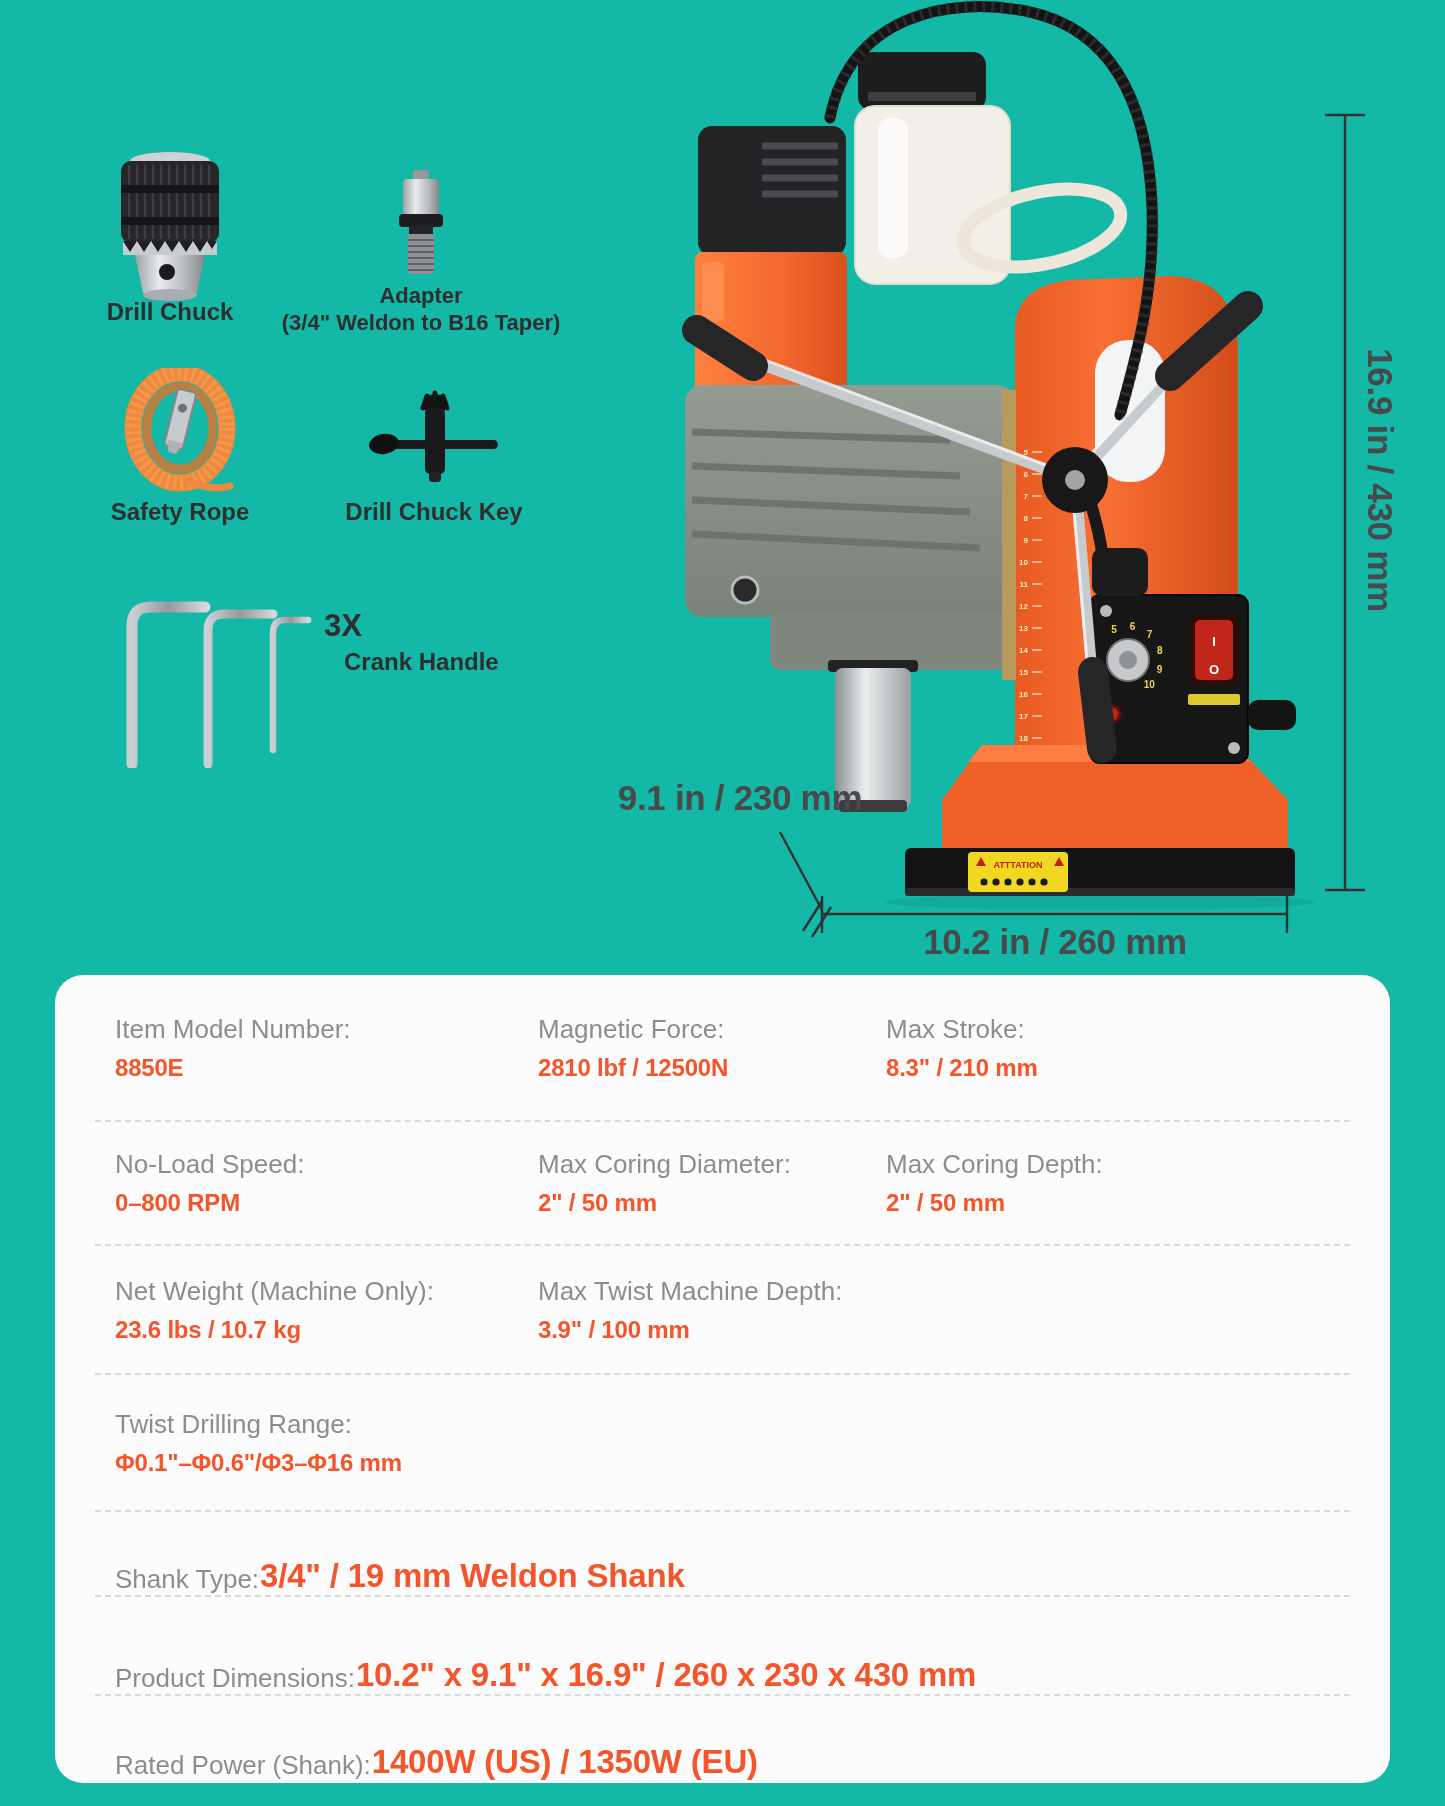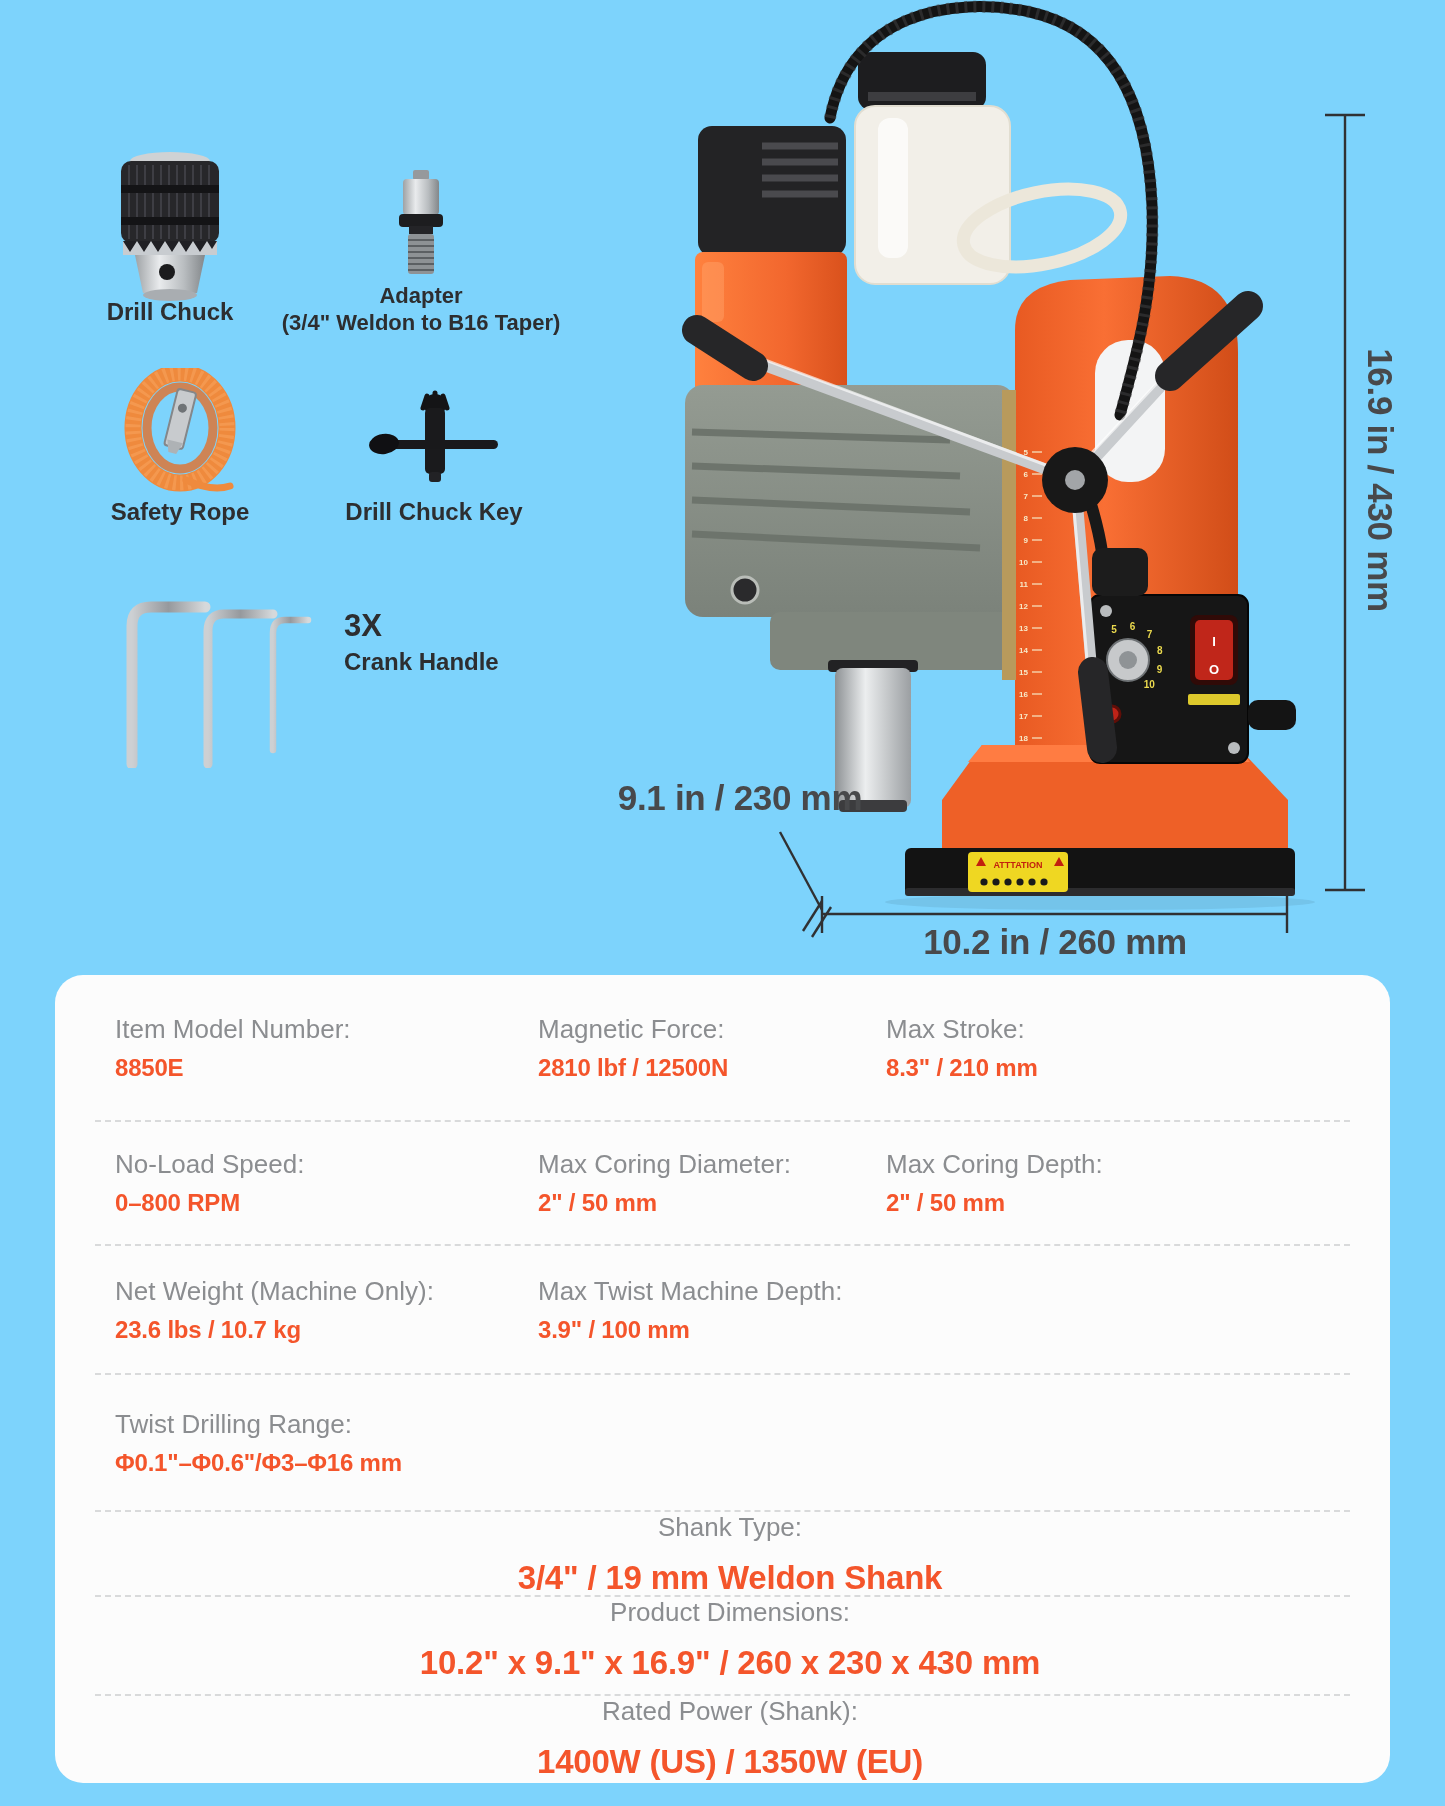--- a/index.html
+++ b/index.html
@@ -1,18 +1,18 @@
 <!DOCTYPE html>
 <html><head>
 <meta charset="utf-8">
 <style>
   * { margin:0; padding:0; box-sizing:border-box; }
   html,body { width:1445px; }
   body { font-family:"Liberation Sans", sans-serif; background:#f3f4f5; }
-  .page { position:relative; width:1445px; height:1806px; background:#7dd3fc; overflow:hidden; }
+  .page { position:relative; width:1445px; height:1806px; background:#14b8a6; overflow:hidden; }
 
   
   .hero { position:absolute; left:0; top:0; width:1445px; height:975px; }
   .acc-icon { position:absolute; }
   .acc-caption { position:absolute; transform:translateX(-50%); font-size:24px; font-weight:600; color:#2d2e30; white-space:nowrap; text-align:center; }
   .acc-caption.small { font-size:22px; }
   .qty-label { position:absolute; font-size:31px; font-weight:700; color:#2d2e30; }
   .qty-sub { position:absolute; font-size:24px; font-weight:600; color:#2d2e30; }
 
   .machine-svg { position:absolute; left:650px; top:0; width:660px; height:910px; overflow:visible; }
@@ -21,21 +21,21 @@
   .dim-label { position:absolute; font-size:35px; font-weight:600; color:#48494b; white-space:nowrap; letter-spacing:-0.3px; }
   .dim-depth { left:740px; top:778px; transform:translateX(-50%); }
   .dim-width { left:1055px; top:922px; transform:translateX(-50%); }
   .dim-height { left:1360px; top:480px; transform:translateY(-50%); writing-mode:vertical-rl; }
 
   
   .spec-card { position:absolute; left:55px; top:975px; width:1335px; height:808px; background:#fcfcfc; border-radius:28px; }
   .spec-row { width:100%; padding:0 45px 0 60px; }
   .spec-row.cols3 { display:grid; grid-template-columns:423px 348px 1fr; align-content:center; }
   .spec-row.cols2 { display:grid; grid-template-columns:423px 1fr; align-content:center; }
-  .spec-row.inline { display:flex; align-items:center; gap:16px;flex-direction:column; }
+  .spec-row.inline { display:flex; align-items:flex-end; gap:1px; }
   .r1 { height:145px; } .r2 { height:122px; } .r3 { height:127px; } .r4 { height:135px; }
   .r5 { height:83px; } .r6 { height:97px; } .r7 { height:85px; }
   .spec-cell { display:flex; flex-direction:column; gap:9px; justify-content:center; }
   .spec-label { font-size:26px; color:#8b8d90; font-weight:400; }
   .spec-value { font-size:24px; font-weight:700; color:#f4552b; letter-spacing:-0.2px; }
   .inline .spec-label { flex:0 0 auto; }
   .inline .spec-value { font-size:33px; }
   .divider { border-top:2px dashed #d9dadb; margin:0 40px; height:0; }
 
   
@@ -138,21 +138,21 @@
             <stop offset="0.5" stop-color="#96999d"></stop>
           <stop offset="1" stop-color="#d6d9db"></stop>
         </linearGradient>
       </defs>
       <g fill="none" stroke="url(#gHex)" stroke-linecap="round" stroke-linejoin="round">
         <path d="M20 186 L20 48 Q20 29 39 29 L93 29" stroke-width="11"></path>
         <path d="M96 186 L96 53 Q96 36 112 36 L161 36" stroke-width="9"></path>
         <path d="M161 172 L161 55 Q161 42 173 42 L196 42" stroke-width="6.5"></path>
       </g>
     </svg>
-    <div class="qty-label" style="left:344px; top:608px;">3X</div>
+    <div class="qty-label" style="left:324px; top:608px;">3X</div>
     <div class="qty-sub" style="left:344px; top:648px;">Crank Handle</div>
 
     <svg class="machine-svg" viewBox="0 0 660 910">
       <defs>
         <linearGradient id="gOr" x1="0" y1="0" x2="1" y2="0">
           <stop offset="0" stop-color="#ff813e"></stop>
             <stop offset="0.6" stop-color="#f2672e"></stop>
             <stop offset="1" stop-color="#d9511c"></stop>
         </linearGradient>
         <linearGradient id="gOr2" x1="0" y1="0" x2="1" y2="0">

